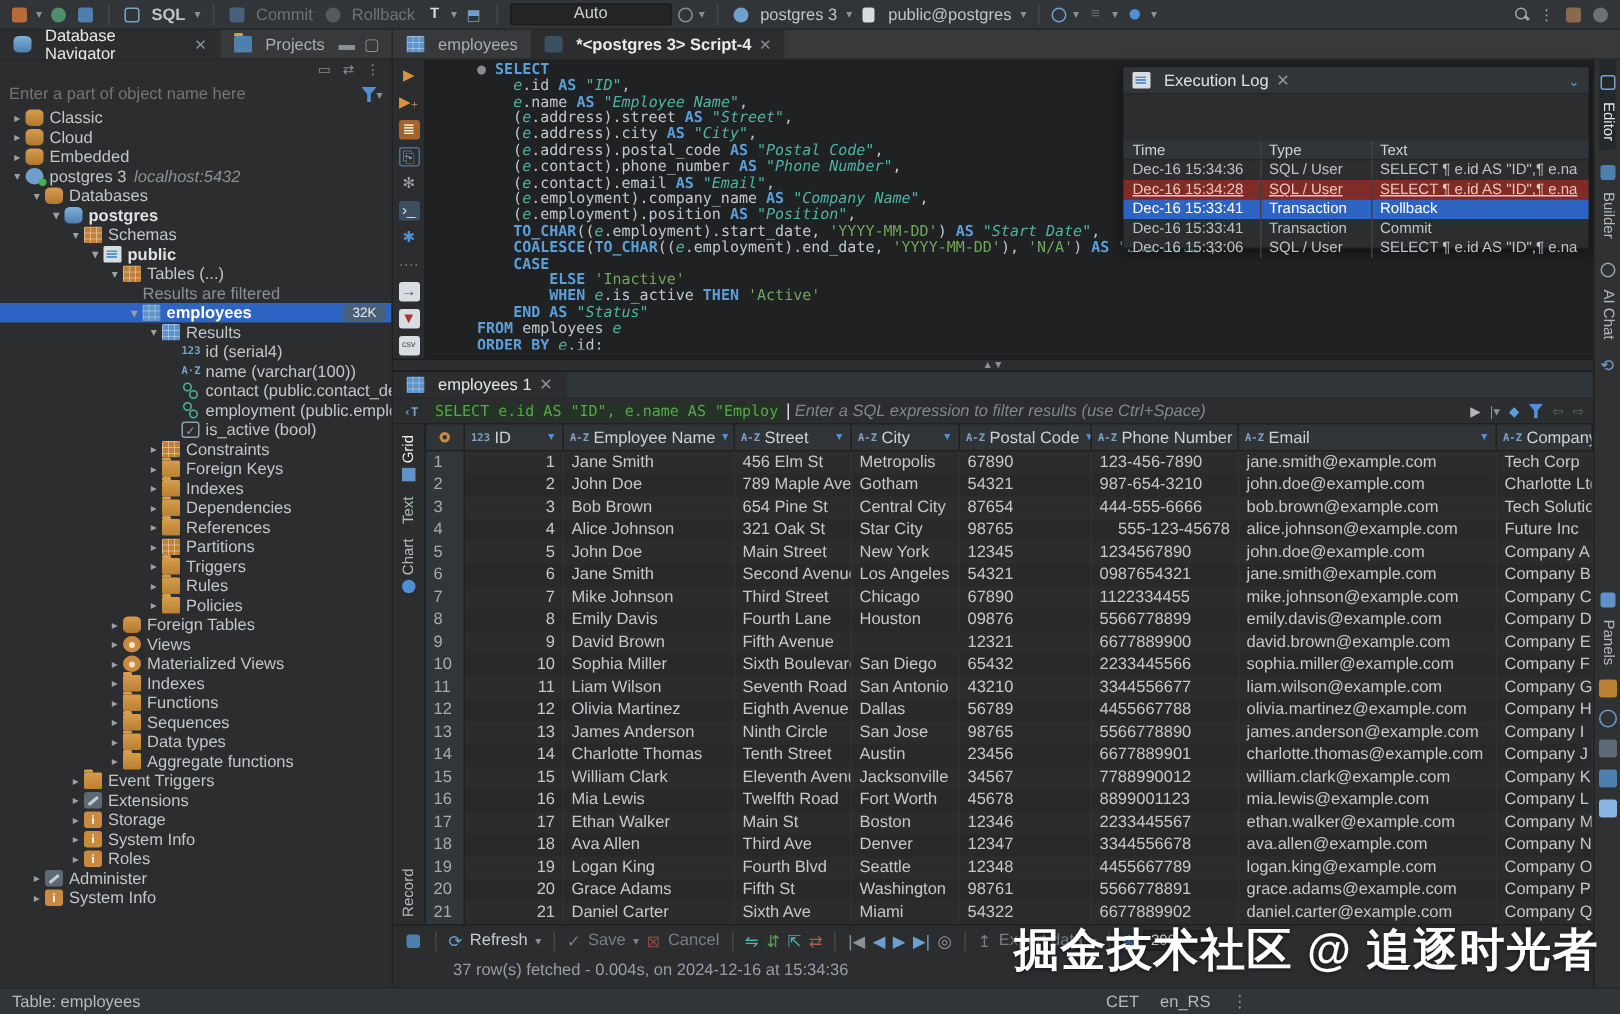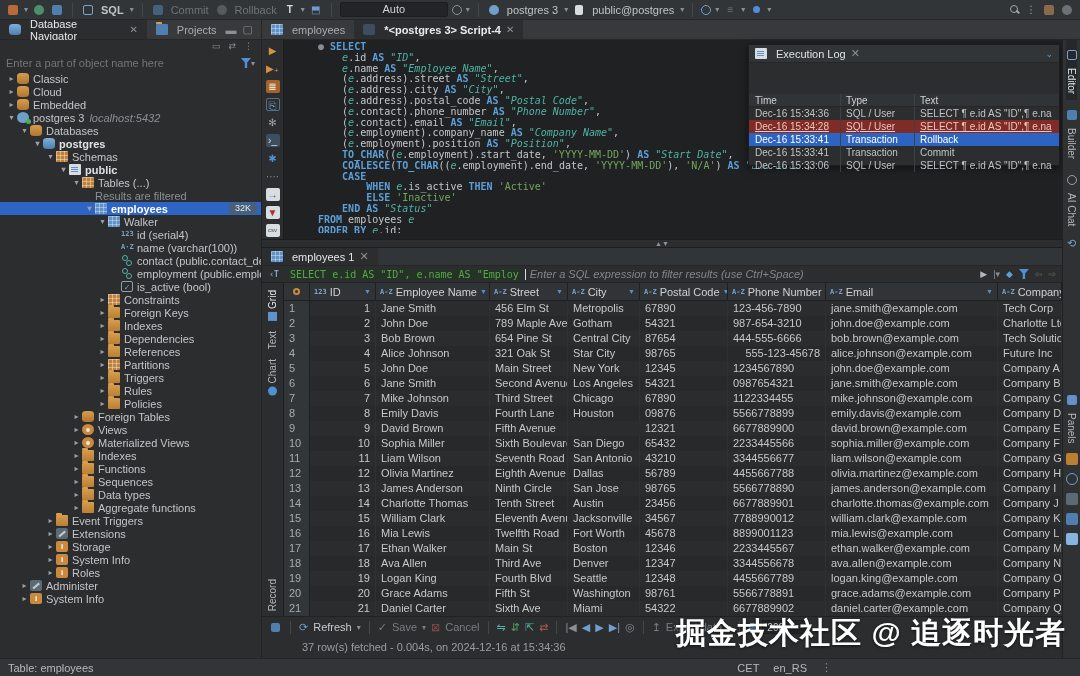--- a/index.html
+++ b/index.html
@@ -353,21 +353,21 @@
         </div>
         <div class="trow sel" style="padding-left: 84px;">
           <span class="arrow">▾</span>
           <span class="tic tic-grid"></span>
           <span>employees</span>
           <span class="badge">32K</span>
         </div>
         <div class="trow" style="padding-left: 97px;">
           <span class="arrow">▾</span>
           <span class="tic tic-grid"></span>
-          <span>Walker</span>
+          <span>Results</span>
         </div>
         <div class="trow" style="padding-left: 110px;">
           <span class="arrow"></span>
           <span class="tic tic-txt">123</span>
           <span>id (serial4)</span>
         </div>
         <div class="trow" style="padding-left: 110px;">
           <span class="arrow"></span>
           <span class="tic tic-txt">A·Z</span>
           <span>name (varchar(100))</span>
@@ -532,22 +532,22 @@
         <div class="cl"><span class="tok-pl">    (</span><span class="tok-id">e</span><span class="tok-pl">.address).street </span><span class="tok-kw">AS</span><span class="tok-al"> "Street"</span><span class="tok-pl">,</span></div>
         <div class="cl"><span class="tok-pl">    (</span><span class="tok-id">e</span><span class="tok-pl">.address).city </span><span class="tok-kw">AS</span><span class="tok-al"> "City"</span><span class="tok-pl">,</span></div>
         <div class="cl"><span class="tok-pl">    (</span><span class="tok-id">e</span><span class="tok-pl">.address).postal_code </span><span class="tok-kw">AS</span><span class="tok-al"> "Postal Code"</span><span class="tok-pl">,</span></div>
         <div class="cl"><span class="tok-pl">    (</span><span class="tok-id">e</span><span class="tok-pl">.contact).phone_number </span><span class="tok-kw">AS</span><span class="tok-al"> "Phone Number"</span><span class="tok-pl">,</span></div>
         <div class="cl"><span class="tok-pl">    (</span><span class="tok-id">e</span><span class="tok-pl">.contact).email </span><span class="tok-kw">AS</span><span class="tok-al"> "Email"</span><span class="tok-pl">,</span></div>
         <div class="cl"><span class="tok-pl">    (</span><span class="tok-id">e</span><span class="tok-pl">.employment).company_name </span><span class="tok-kw">AS</span><span class="tok-al"> "Company Name"</span><span class="tok-pl">,</span></div>
         <div class="cl"><span class="tok-pl">    (</span><span class="tok-id">e</span><span class="tok-pl">.employment).position </span><span class="tok-kw">AS</span><span class="tok-al"> "Position"</span><span class="tok-pl">,</span></div>
         <div class="cl"><span class="tok-pl">    </span><span class="tok-kw">TO_CHAR</span><span class="tok-pl">((</span><span class="tok-id">e</span><span class="tok-pl">.employment).start_date, </span><span class="tok-st">'YYYY-MM-DD'</span><span class="tok-pl">) </span><span class="tok-kw">AS</span><span class="tok-al"> "Start Date"</span><span class="tok-pl">,</span></div>
         <div class="cl"><span class="tok-pl">    </span><span class="tok-kw">COALESCE</span><span class="tok-pl">(</span><span class="tok-kw">TO_CHAR</span><span class="tok-pl">((</span><span class="tok-id">e</span><span class="tok-pl">.employment).end_date, </span><span class="tok-st">'YYYY-MM-DD'</span><span class="tok-pl">), </span><span class="tok-st">'N/A'</span><span class="tok-pl">) </span><span class="tok-kw">AS</span><span class="tok-al"> "End Date"</span><span class="tok-pl">,</span></div>
         <div class="cl"><span class="tok-pl">    </span><span class="tok-kw">CASE</span></div>
+        <div class="cl"><span class="tok-pl">        </span><span class="tok-kw">ELSE</span><span class="tok-st"> 'Inactive'</span></div>
         <div class="cl"><span class="tok-pl">        </span><span class="tok-kw">WHEN</span><span class="tok-pl"> </span><span class="tok-id">e</span><span class="tok-pl">.is_active </span><span class="tok-kw">THEN</span><span class="tok-st"> 'Active'</span></div>
-        <div class="cl"><span class="tok-pl">        </span><span class="tok-kw">ELSE</span><span class="tok-st"> 'Inactive'</span></div>
         <div class="cl"><span class="tok-pl">    </span><span class="tok-kw">END</span><span class="tok-pl"> </span><span class="tok-kw">AS</span><span class="tok-al"> "Status"</span></div>
         <div class="cl"><span class="tok-kw">FROM</span><span class="tok-pl"> employees </span><span class="tok-id">e</span></div>
         <div class="cl"><span class="tok-kw">ORDER BY</span><span class="tok-pl"> </span><span class="tok-id">e</span><span class="tok-pl">.id;</span></div>
       </div>
     <div class="ed-split">▲▼</div>
 
     <div class="execlog">
       <div class="el-head">
         <span class="tic tic-page"></span>
         <span>Execution Log</span>

